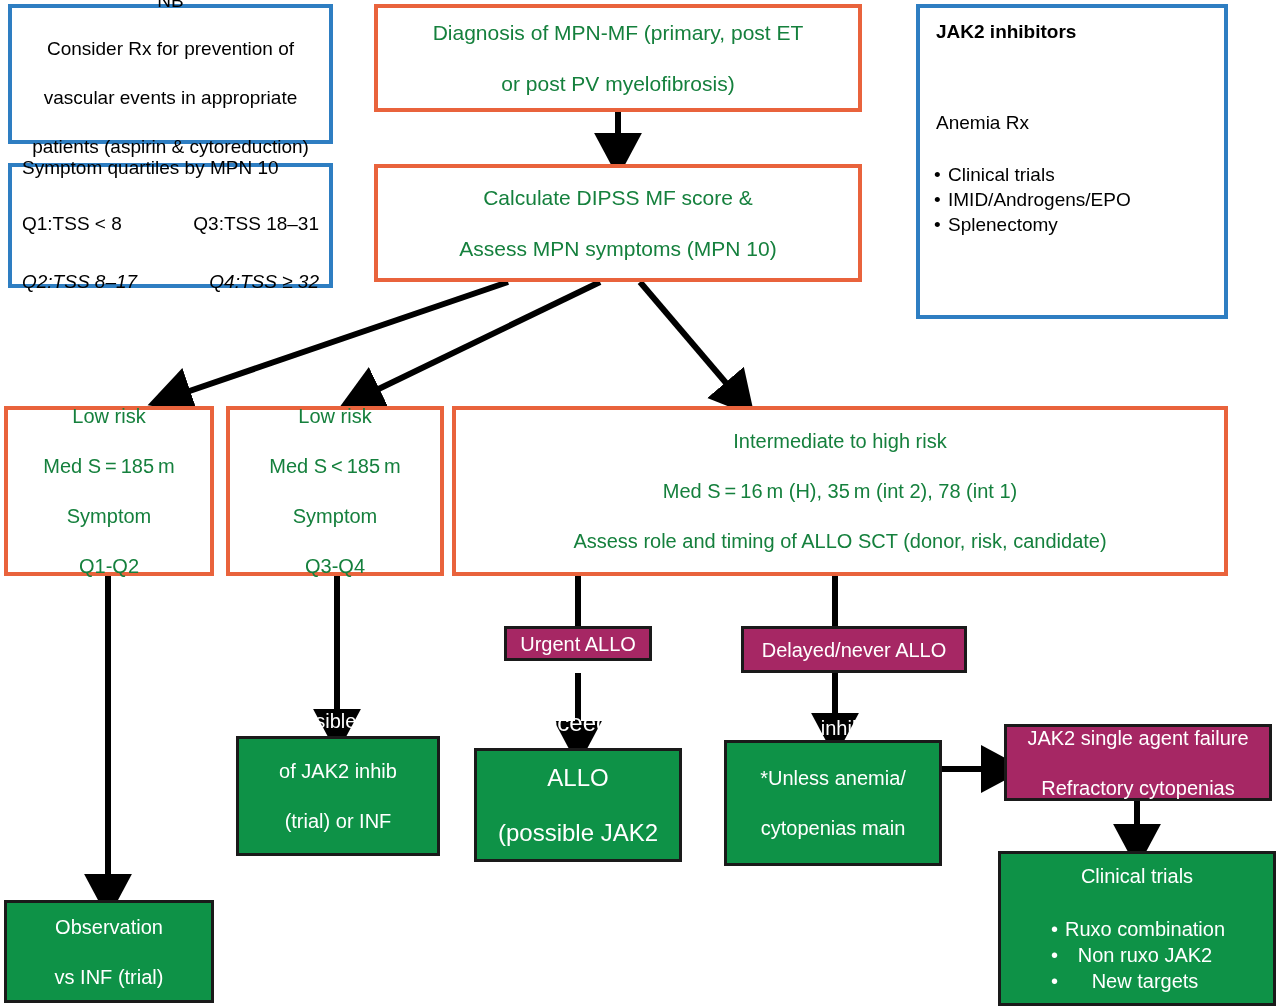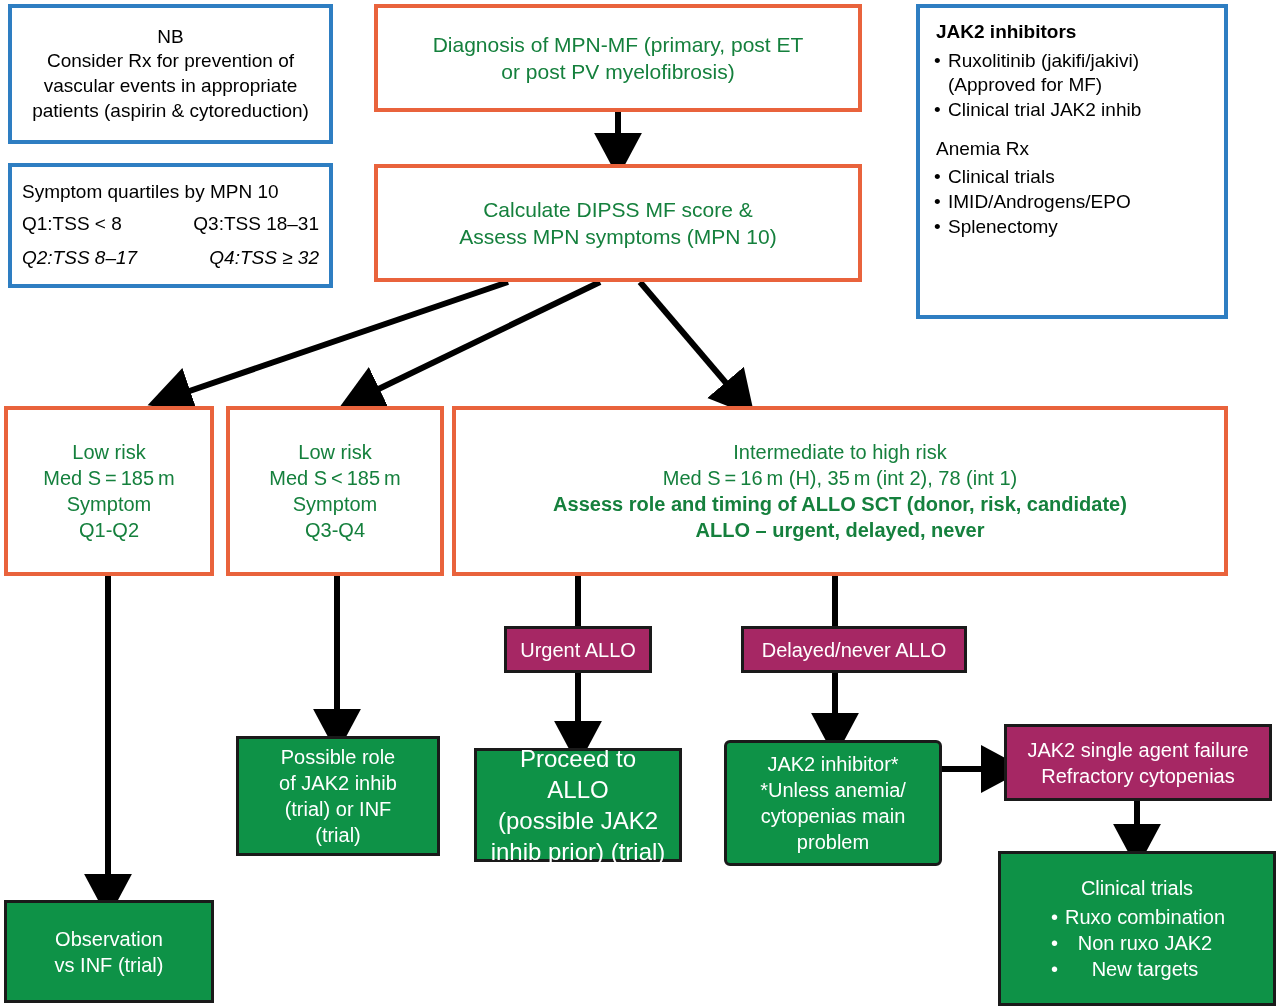--- a/index.html
+++ b/index.html
@@ -20,20 +20,21 @@
   }
   .box {
     position: absolute;
     box-sizing: border-box;
     display: flex;
     flex-direction: column;
     align-items: center;
     justify-content: center;
     text-align: center;
     line-height: 1.30;
+    gap: 24px;
   }
   .box-orange {
     border: 4px solid #E9633C;
     background: #ffffff;
     color: #15803d;
   }
   .box-blue {
     border: 4px solid #2E7EC2;
     background: #ffffff;
     color: #000000;
@@ -42,21 +43,21 @@
     border: 3px solid #1a1a1a;
     background: #0E9247;
     color: #ffffff;
   }
   .box-purple {
     border: 3px solid #1a1a1a;
     background: #A62764;
     color: #ffffff;
   }
   .ln { display: block; white-space: nowrap; }
-  .bold { font-weight: bold; }
+  .bold { font-weight: normal; }
 
   .left-align {
     align-items: flex-start;
     text-align: left;
   }
   .bullets {
     margin: 0;
     padding: 0;
     list-style: none;
   }
@@ -173,25 +174,20 @@
     <span class="ln">or post PV myelofibrosis)</span>
   </div>
 
   <div class="box box-orange" style="left:374px; top:164px; width:488px; height:118px; font-size:21px;">
     <span class="ln">Calculate DIPSS MF score &amp;</span>
     <span class="ln">Assess MPN symptoms (MPN 10)</span>
   </div>
 
   <div class="box box-blue left-align" style="left:916px; top:4px; width:312px; height:315px; font-size:19px; padding:8px 12px; justify-content:flex-start;">
     <span class="ln" style="margin:4px 0 4px 4px;font-weight:bold;">JAK2 inhibitors</span>
-    <ul class="bullets">
-      <li>Ruxolitinib (jakifi/jakivi)</li>
-      <li class="nobul">(Approved for MF)</li>
-      <li>Clinical trial JAK2 inhib</li>
-    </ul>
     <span class="spacer"></span>
     <span class="ln" style="margin:0 0 4px 4px;">Anemia Rx</span>
     <ul class="bullets">
       <li>Clinical trials</li>
       <li>IMID/Androgens/EPO</li>
       <li>Splenectomy</li>
     </ul>
   </div>
 
   <div class="box box-orange" style="left:4px; top:406px; width:210px; height:170px; font-size:20px;">
@@ -205,24 +201,23 @@
     <span class="ln">Low risk</span>
     <span class="ln">Med S &lt; 185 m</span>
     <span class="ln">Symptom</span>
     <span class="ln">Q3-Q4</span>
   </div>
 
   <div class="box box-orange" style="left:452px; top:406px; width:776px; height:170px; font-size:20px;">
     <span class="ln">Intermediate to high risk</span>
     <span class="ln">Med S = 16 m (H), 35 m (int 2), 78 (int 1)</span>
     <span class="ln bold">Assess role and timing of ALLO SCT (donor, risk, candidate)</span>
-    <span class="ln bold">ALLO – urgent, delayed, never</span>
-  </div>
-
-  <div class="box box-purple" style="left:504px; top:626px; width:148px; height:47px; font-size:20px;">
+  </div>
+
+  <div class="box box-purple" style="left:504px; top:626px; width:148px; height:35px; font-size:20px;">
     <span class="ln">Urgent ALLO</span>
   </div>
 
   <div class="box box-purple" style="left:741px; top:626px; width:226px; height:47px; font-size:20px;">
     <span class="ln">Delayed/never ALLO</span>
   </div>
 
   <div class="box box-green" style="left:236px; top:736px; width:204px; height:120px; font-size:20px;">
     <span class="ln">Possible role</span>
     <span class="ln">of JAK2 inhib</span>
@@ -230,21 +225,21 @@
     <span class="ln">(trial)</span>
   </div>
 
   <div class="box box-green" style="left:474px; top:748px; width:208px; height:114px; font-size:24px;">
     <span class="ln">Proceed to</span>
     <span class="ln">ALLO</span>
     <span class="ln">(possible JAK2</span>
     <span class="ln">inhib prior) (trial)</span>
   </div>
 
-  <div class="box box-green" style="left:724px; top:740px; width:218px; height:126px; font-size:20px;border-radius:6px;">
+  <div class="box box-green" style="left:724px; top:740px; width:218px; height:126px; font-size:20px;">
     <span class="ln">JAK2 inhibitor*</span>
     <span class="ln">*Unless anemia/</span>
     <span class="ln">cytopenias main</span>
     <span class="ln">problem</span>
   </div>
 
   <div class="box box-purple" style="left:1004px; top:724px; width:268px; height:77px; font-size:20px;">
     <span class="ln">JAK2 single agent failure</span>
     <span class="ln">Refractory cytopenias</span>
   </div>

